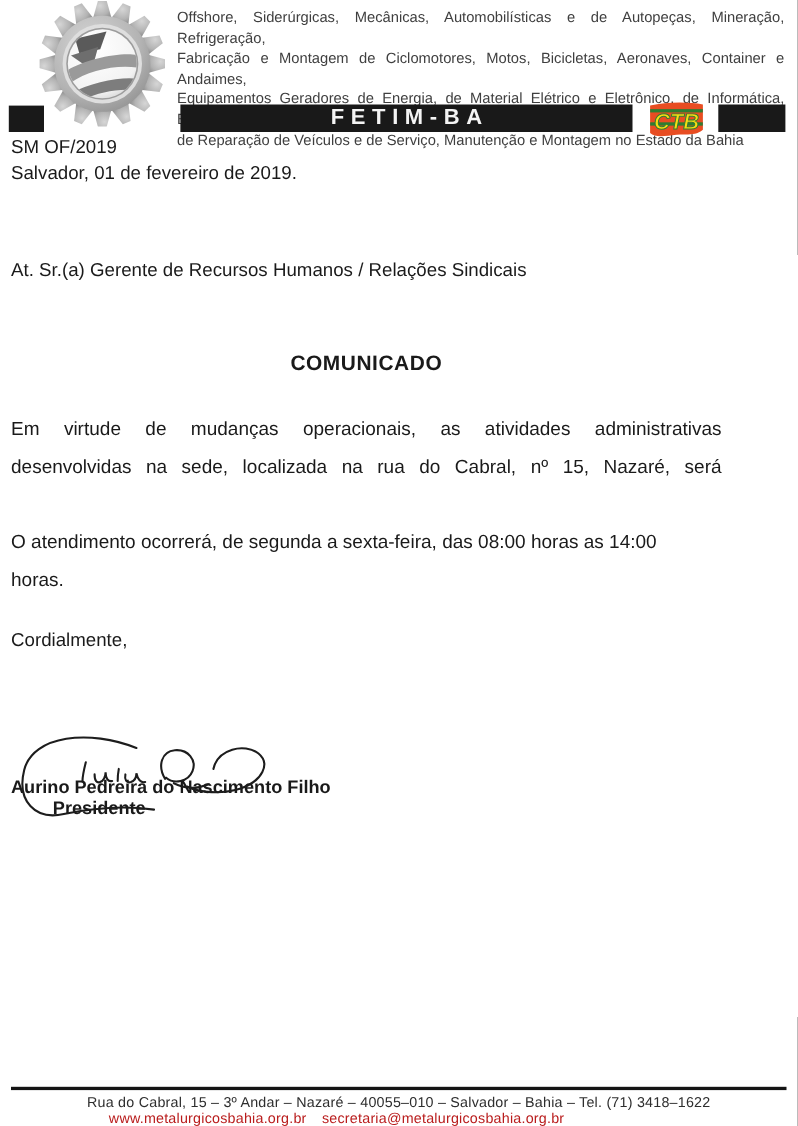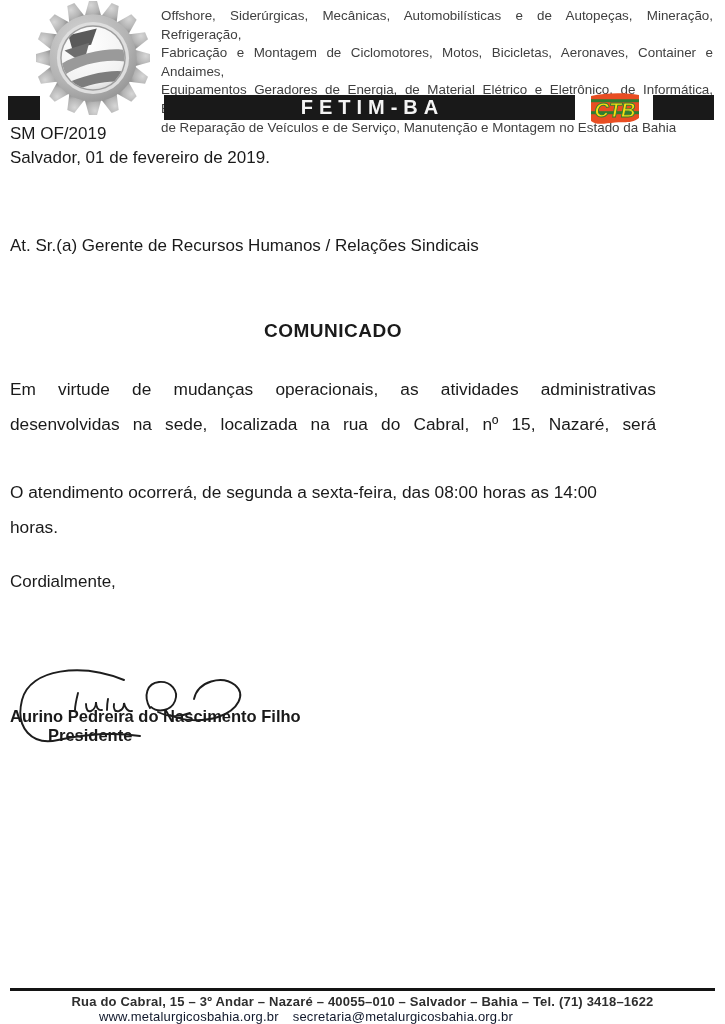--- a/index.html
+++ b/index.html
@@ -45,26 +45,26 @@
   #para1{top:372px;}
   #para2{top:475px;}
   .closing-line{position:absolute;left:10px;top:572px;font-size:17px;}
   .signature-svg{position:absolute;left:12px;top:666px;width:235px;height:88px;z-index:3;}
   .signer-name{position:absolute;left:10px;top:707px;font-size:16.5px;font-weight:bold;z-index:2;}
   .signer-role{position:absolute;left:48px;top:726px;font-size:16.5px;font-weight:bold;z-index:2;}
   
   .footer-rule{position:absolute;left:10px;top:988px;width:705px;height:3px;background:#141414;}
   .footer-address{
     position:absolute;left:0;top:994px;width:725px;
-    text-align:center;font-size:13px;color:#2e2e2e;letter-spacing:0.2px;font-weight:bold;
+    text-align:center;font-size:13px;color:#2e2e2e;letter-spacing:0.2px;
   }
   .footer-contacts{
     position:absolute;left:0;top:1009px;width:612px;
     display:flex;justify-content:center;gap:14px;
-    font-size:13px;color:#0f172a;letter-spacing:0.2px;
+    font-size:13px;color:#b91c1c;letter-spacing:0.2px;
   }
 </style>
 </head>
 <body>
 
 <div class="page">
 
   <svg class="gear-logo" viewBox="0 0 120 120" xmlns="http://www.w3.org/2000/svg">
     <defs>
       <radialGradient id="gearGrad" cx="38%" cy="30%" r="80%">

